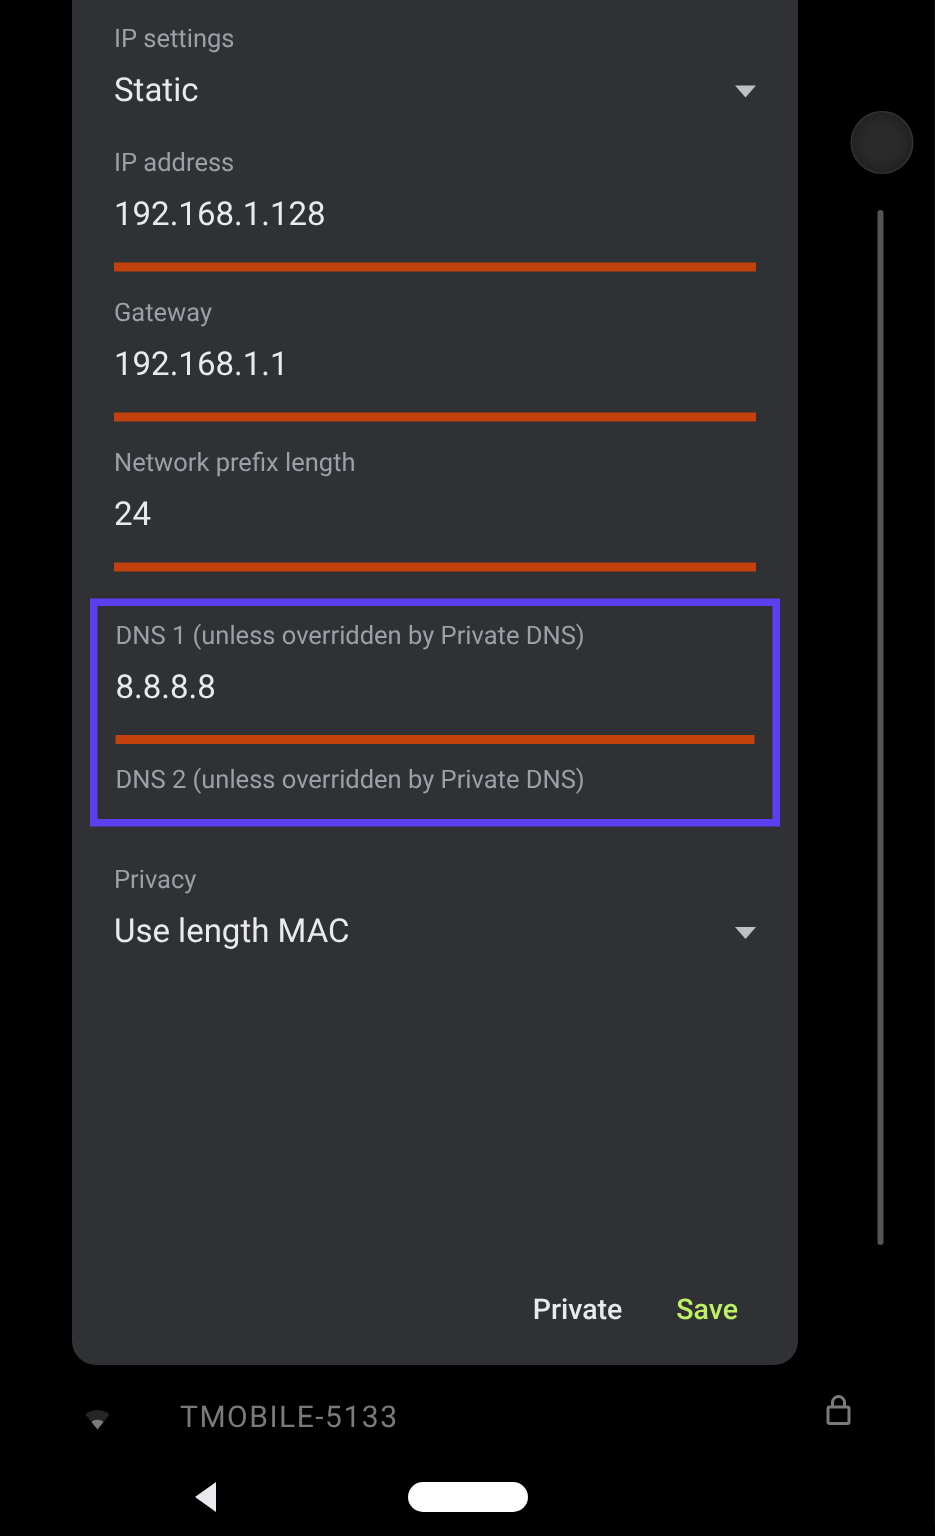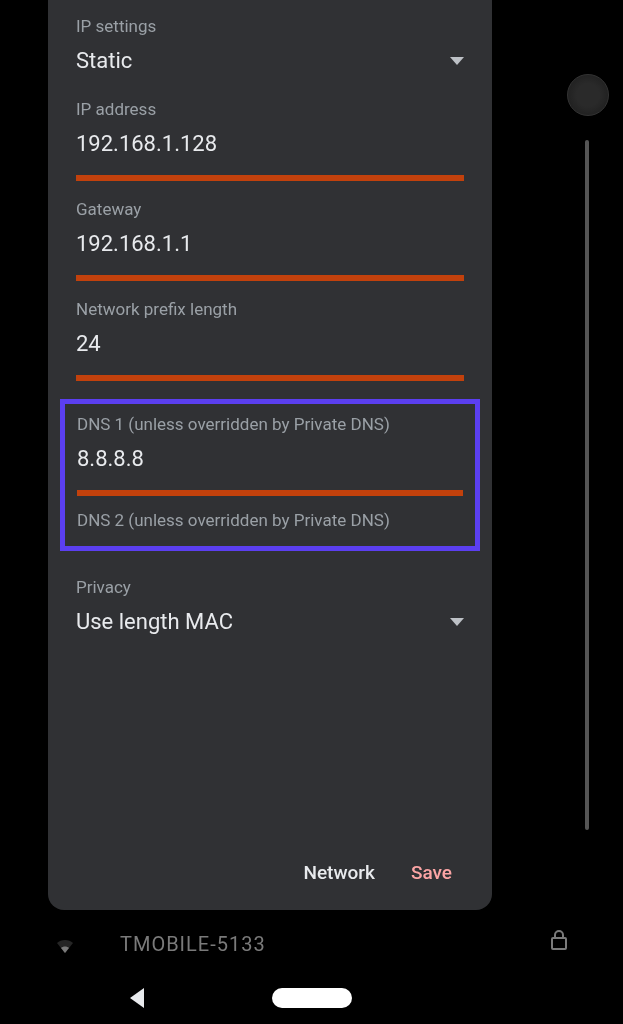--- a/index.html
+++ b/index.html
@@ -63,21 +63,21 @@
       top: 140px;
       width: 4px;
       height: 690px;
       background: #555;
       border-radius: 2px;
     }
     .dialog {
       position: absolute;
       top: 0;
       left: 48px;
-      width: 444px;
+      width: 484px;
       height: 910px;
       background: #303134;
       border-radius: 0 0 16px 16px;
       padding: 16px 28px 12px 28px;
       display: flex;
       flex-direction: column;
     }
     .form-content {
       flex: 1;
     }
@@ -143,21 +143,21 @@
       font-weight: 500;
       background: transparent;
       border: none;
       cursor: pointer;
       padding: 6px 4px;
     }
     .btn-cancel {
       color: #e8eaed;
     }
     .btn-save {
-      color: #fca5a5;
+      color: #bef264;
     }
     .nav-bar {
       position: absolute;
       bottom: 0;
       left: 0;
       right: 0;
       height: 52px;
       background: #000;
       display: flex;
       align-items: center;
@@ -238,21 +238,21 @@
       <div class="field-label">Privacy</div>
       <div class="select-row">
         <span class="select-value">Use length MAC</span>
         <span class="dropdown-icon"></span>
       </div>
     </div>
 
   </div>
 
   <div class="dialog-buttons">
-    <button class="btn btn-cancel">Network</button>
+    <button class="btn btn-cancel">Private</button>
     <button class="btn btn-save">Save</button>
   </div>
 </div>
 
 <div class="nav-bar">
   <div class="nav-back"></div>
   <div class="nav-pill"></div>
 </div>
 
 </body></html>

